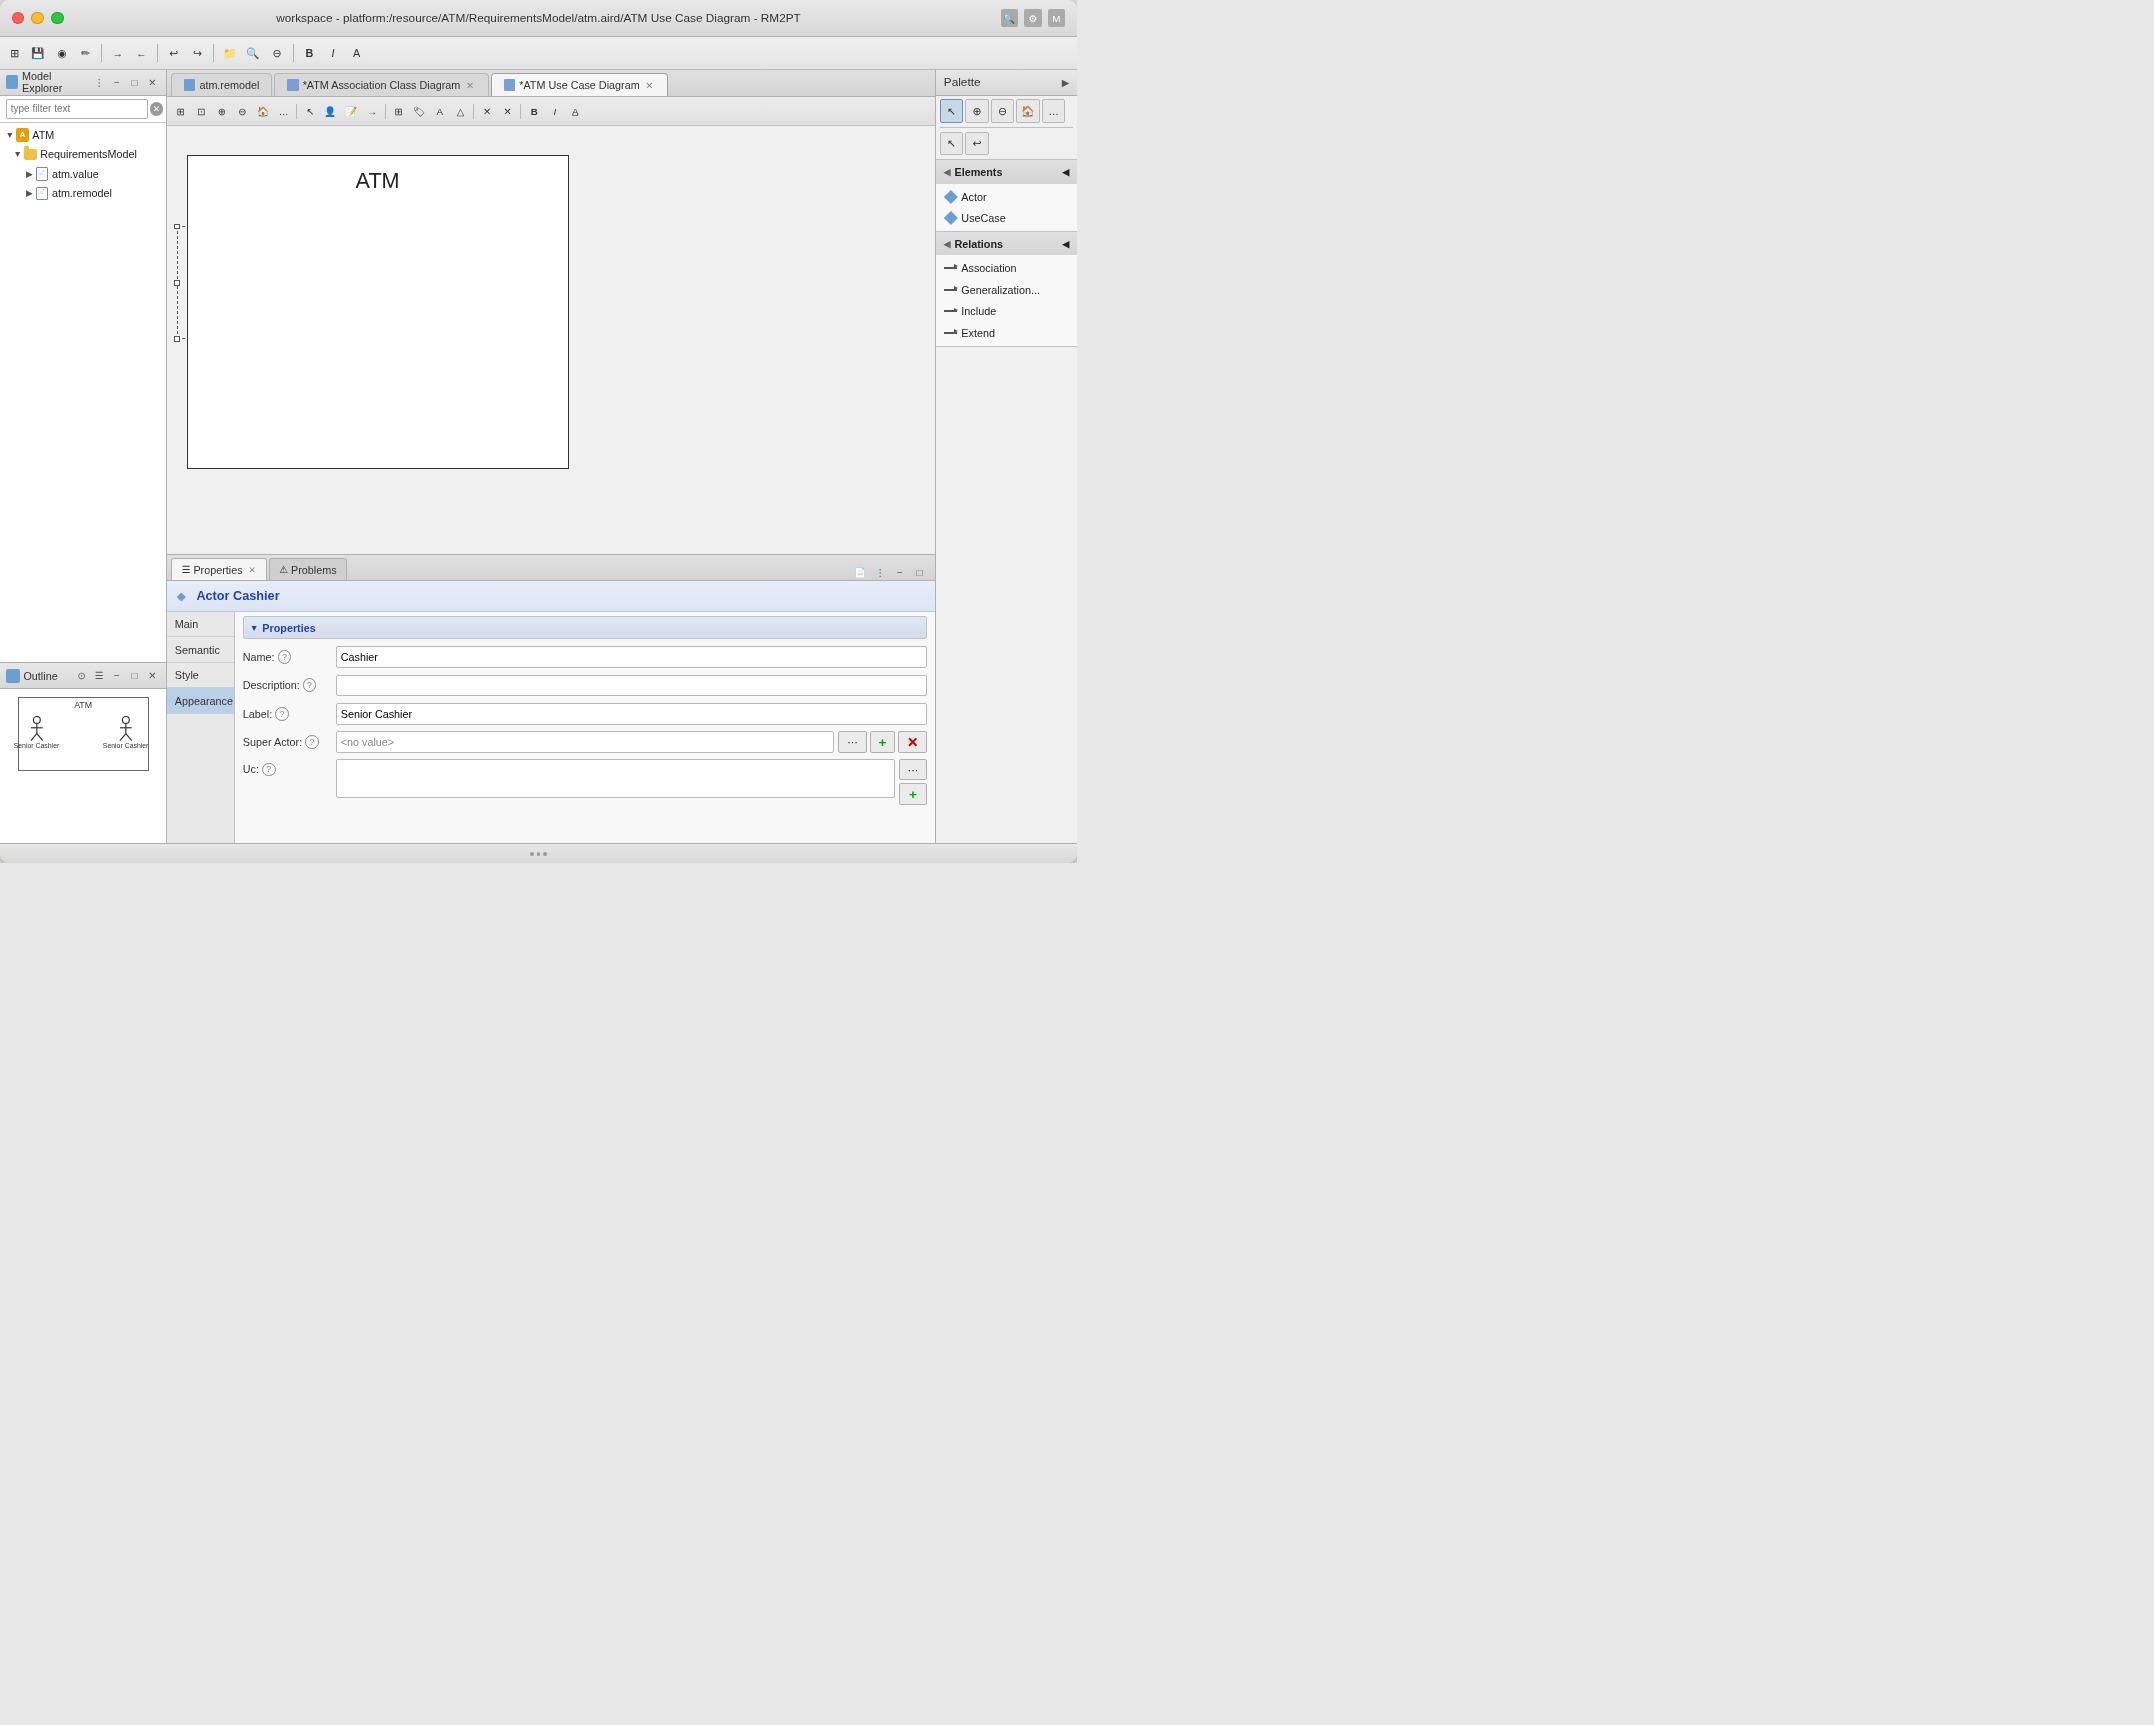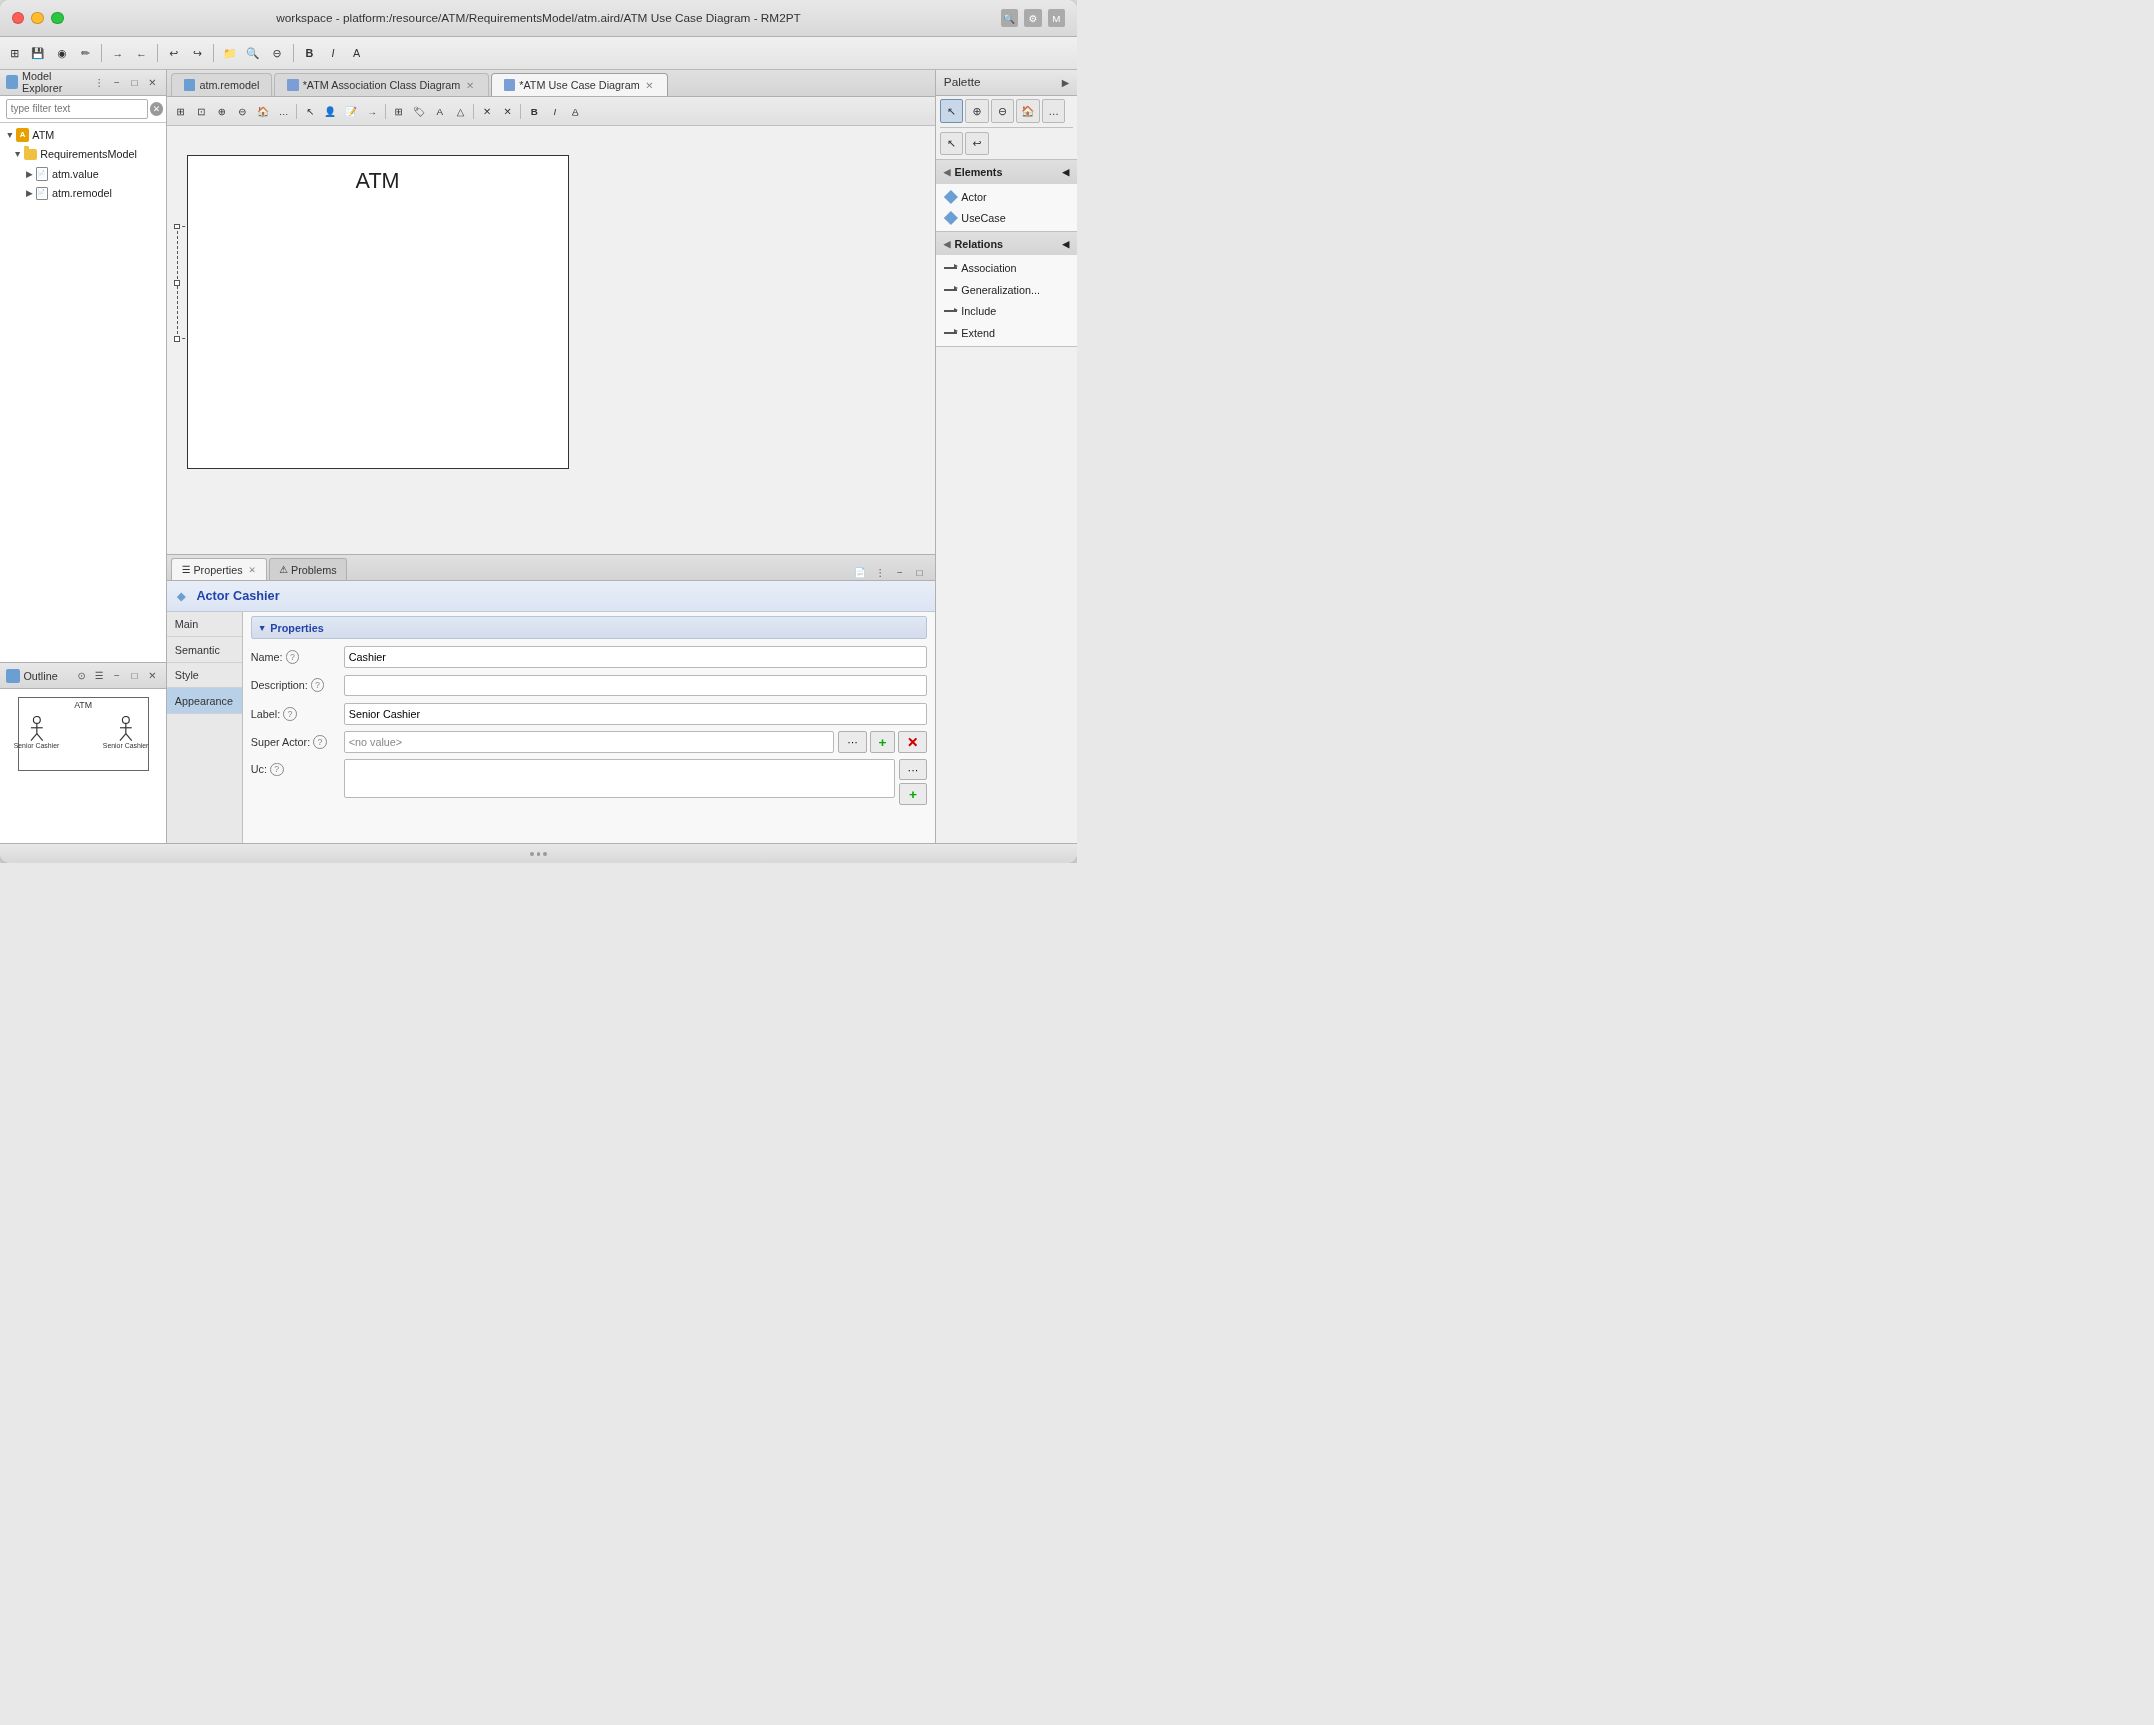--- a/index.html
+++ b/index.html
@@ -435,21 +435,21 @@
       font-weight: 600;
       color: #2244aa;
     }
 
     .props-body {
       flex: 1;
       display: flex;
       overflow: hidden;
     }
     .props-sidebar {
-      width: 76px;
+      width: 68px;
       background: #e8e8e8;
       border-right: 1px solid #c0c0c0;
       display: flex;
       flex-direction: column;
     }
     .props-sidebar-item {
       height: 25.5px;
       padding: 0 7.8px;
       display: flex; align-items: center;
       font-size: 10.8px;

